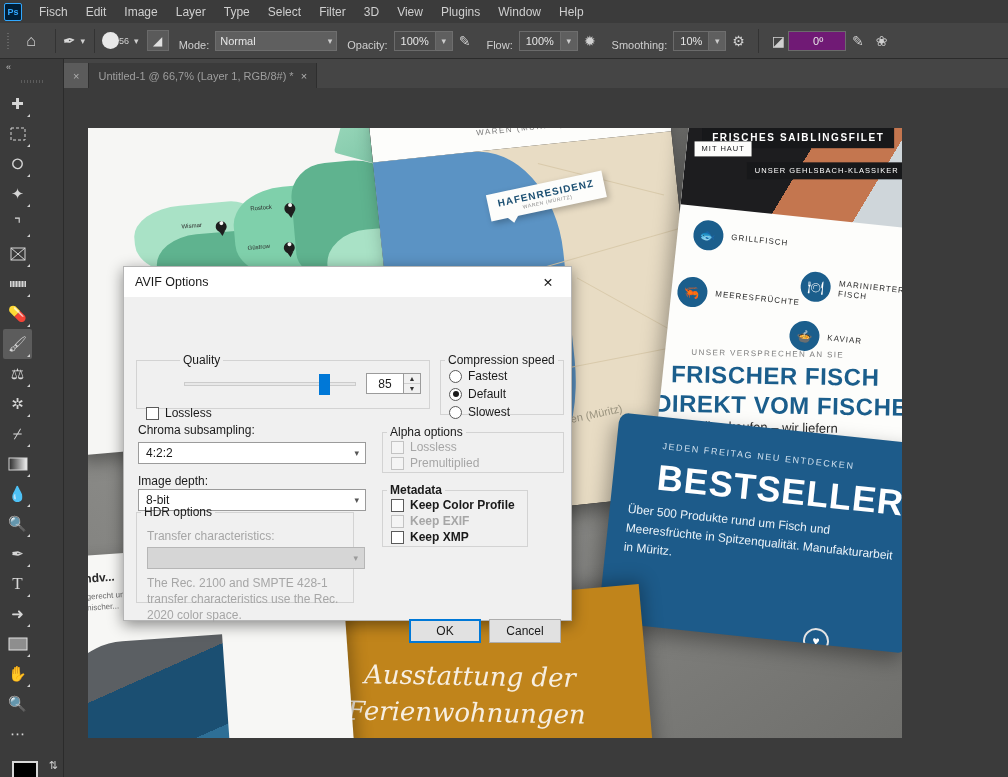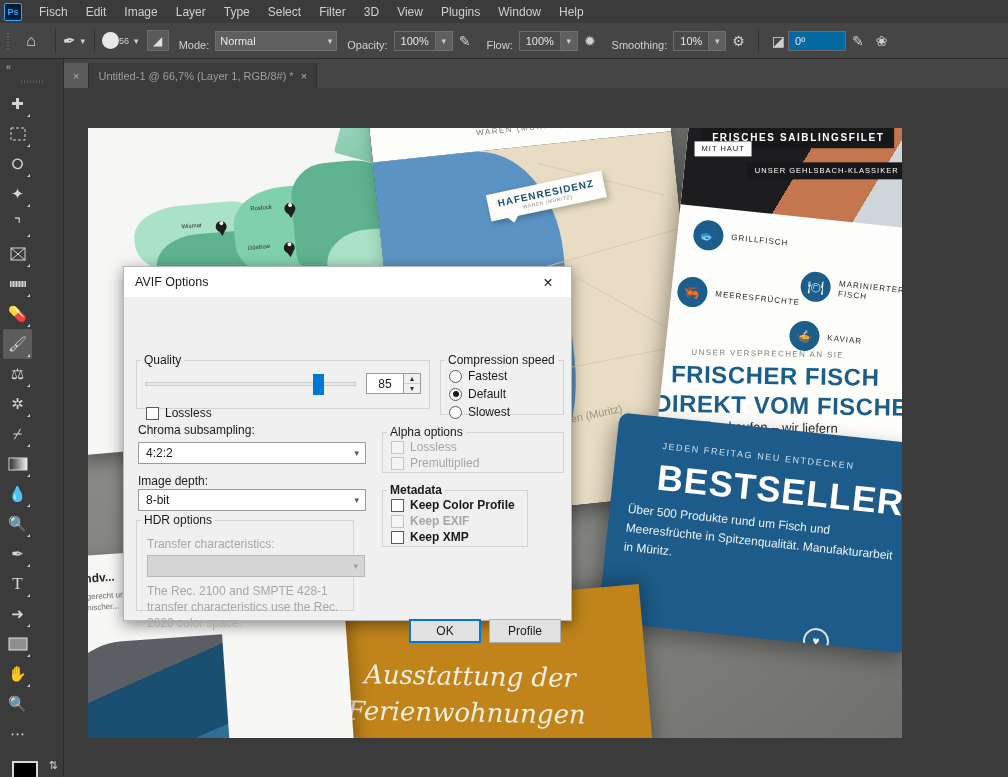--- a/index.html
+++ b/index.html
@@ -64,23 +64,23 @@
     color: #e6e6e6; font-size: 11px; display: flex; align-items: center;
     padding: 0 6px; min-width: 40px;
   }
   .opt-chevbox {
     height: 20px; width: 17px; background: #5f5f5f; border: 1px solid #6e6e6e;
     border-left: none; color: #ccc; font-size: 9px;
     display: flex; align-items: center; justify-content: center;
   }
   .opt-icon { color: #d0d0d0; font-size: 14px; padding: 0 6px; }
   .angle-field {
-    height: 20px; background: #0369a1; border: 1px solid #6b6b6b;
+    height: 20px; background: #701a75; border: 1px solid #6b6b6b;
     color: #e6e6e6; font-size: 11px; display: flex; align-items: center;
-    padding: 0 6px; width: 58px;
+    padding: 0 24px; width: 58px;
   }
 
   
   .tabbar {
     position: absolute; top: 59px; left: 64px; width: 944px; height: 29px;
     background: #454545; display: flex; align-items: flex-end;
   }
   .tab {
     height: 25px; display: flex; align-items: center; gap: 7px;
     padding: 0 9px; font-size: 11px; color: #9e9e9e;
@@ -287,25 +287,25 @@
     width: 42px; height: 29px; display:flex;align-items:center;justify-content:center;
     font-size: 14px; color:#1a1a1a;
   }
   .dlg-body { position: relative; padding: 10px 12px; }
 
   fieldset {
     border: 1px solid #d3d3d3; padding: 0; margin: 0; position: absolute;
   }
   legend { font-size: 12px; padding: 0 3px; margin-left: 4px; color:#1a1a1a; }
 
-  .fs-quality { left: 12px; top: 56px; width: 294px; height: 56px; }
+  .fs-quality { left: 12px; top: 56px; width: 294px; height: 56px; padding-left: 39px; }
   .fs-speed  { left: 316px; top: 56px; width: 124px; height: 62px; }
   .fs-alpha  { left: 258px; top: 128px; width: 182px; height: 48px; }
   .fs-meta   { left: 258px; top: 186px; width: 146px; height: 64px; font-weight: bold; }
-  .fs-hdr    { left: 12px; top: 216px; width: 218px; height: 98px; }
+  .fs-hdr    { left: 12px; top: 208px; width: 218px; height: 98px; }
 
   .q-row { display:flex; align-items:center; gap: 10px; padding: 6px 8px 0; }
   .slider { position: relative; flex: 1; height: 18px; }
   .slider-track {
     position:absolute; left:0; right:0; top:7px; height:4px;
     background:#e8e8e8; border:1px solid #ccc;
   }
   .slider-thumb {
     position:absolute; top:-1px; width:11px; height:21px; background:#0078d7;
   }
@@ -698,17 +698,17 @@
         <legend>HDR options</legend>
         <div class="hdr-sublabel">Transfer characteristics:</div>
         <div class="combo dis" style="left:10px;top:28px;width:218px">
           <span class="cv"></span>
           <span class="ca">▾</span>
         </div>
         <div class="hdr-note">The Rec. 2100 and SMPTE 428-1 transfer characteristics use the Rec. 2020 color space.</div>
       </fieldset>
 
       <div class="btn primary btn-ok">OK</div>
-      <div class="btn btn-cancel">Profile</div>
+      <div class="btn btn-cancel">Cancel</div>
     </div>
   </div>
 
 </div>
 
 </body></html>

